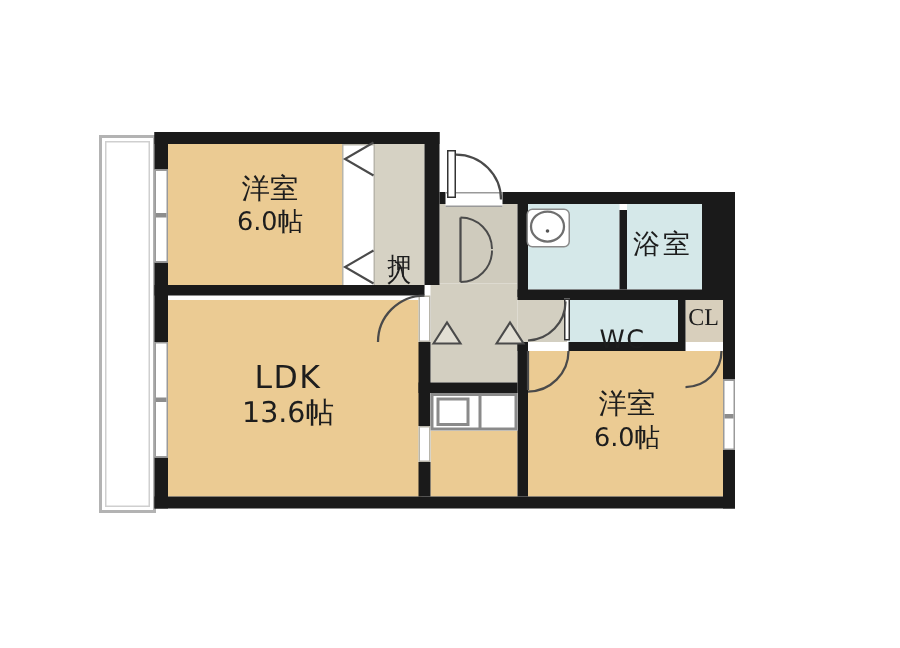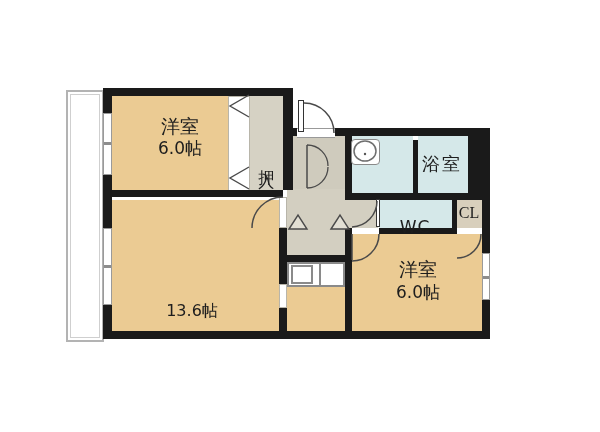--- a/index.html
+++ b/index.html
@@ -12,21 +12,21 @@
   .fill-beige{position:absolute;background:var(--closet_beige,#d8cfbc);}
   .fill-oshiire{position:absolute;background:var(--oshiire_gray,#d6d2c4);}
   .opening{position:absolute;background:#ffffff;border:1px solid #b8b5aa;box-sizing:border-box;}
   .window{position:absolute;background:#ffffff;border:1px solid #9a9a9a;box-sizing:border-box;}
   .window .mullion{position:absolute;left:0;right:0;height:3px;background:#8d8d8d;}
   .label{position:absolute;color:#1d1d1d;text-align:center;line-height:1.15;white-space:nowrap;
          transform:translate(-50%,-50%);}
   .lbl-room{font-size:19px;}
   .lbl-size{font-size:17px;}
   .lbl-ldk{font-size:21px;letter-spacing:1px;}
-  .lbl-ldk-size{font-size:16px;margin-top:35px;}
+  .lbl-ldk-size{font-size:19px;}
   .lbl-wc{font-size:17px;letter-spacing:1px;}
   .lbl-cl{font-size:16px;}
   .lbl-bath{font-size:18px;letter-spacing:2px;}
   .lbl-oshiire{font-size:16px;writing-mode:vertical-rl;text-orientation:upright;letter-spacing:3px;}
   .balcony{position:absolute;border:2px solid #b3b3b3;background:#fff;}
   .balcony-inner{position:absolute;inset:2px;border:1px solid #cfcfcf;}
   .counter{position:absolute;background:#fff;border:2px solid #8a8a8a;box-sizing:border-box;}
   .sink{position:absolute;background:#fff;border:2px solid #8a8a8a;box-sizing:border-box;}
   .counter-div{position:absolute;background:#8a8a8a;}
   .vanity{position:absolute;background:#fff;border:1.5px solid #8a8a8a;border-radius:4px;box-sizing:border-box;}
@@ -126,17 +126,18 @@
     <ellipse cx="365" cy="151" rx="11" ry="10" fill="#fff" stroke="#6f6f6f" stroke-width="1.5"></ellipse>
     <circle cx="365" cy="154" r="1.2" fill="#555"></circle>
   </svg>
 
   <div class="label lbl-room" style="left:180px;top:127px;">洋室</div>
   <div class="label lbl-size" style="left:180px;top:149px;">6.0帖</div>
   <div class="label lbl-oshiire" style="left:266px;top:160px;">押入</div>
   <div class="label lbl-bath" style="left:442px;top:164px;">浴室</div>
   <div class="label lbl-wc" style="left:415px;top:228px;">WC</div>
   <div class="label lbl-cl" style="left:469px;top:213px;font-family:Liberation Serif, serif;">CL</div>
+  <div class="label lbl-ldk" style="left:192px;top:252px;">LDK</div>
   <div class="label lbl-ldk-size" style="left:192px;top:276px;">13.6帖</div>
   <div class="label lbl-room" style="left:418px;top:270px;">洋室</div>
   <div class="label lbl-size" style="left:418px;top:293px;">6.0帖</div>
 
 </div>
 
 </body></html>

